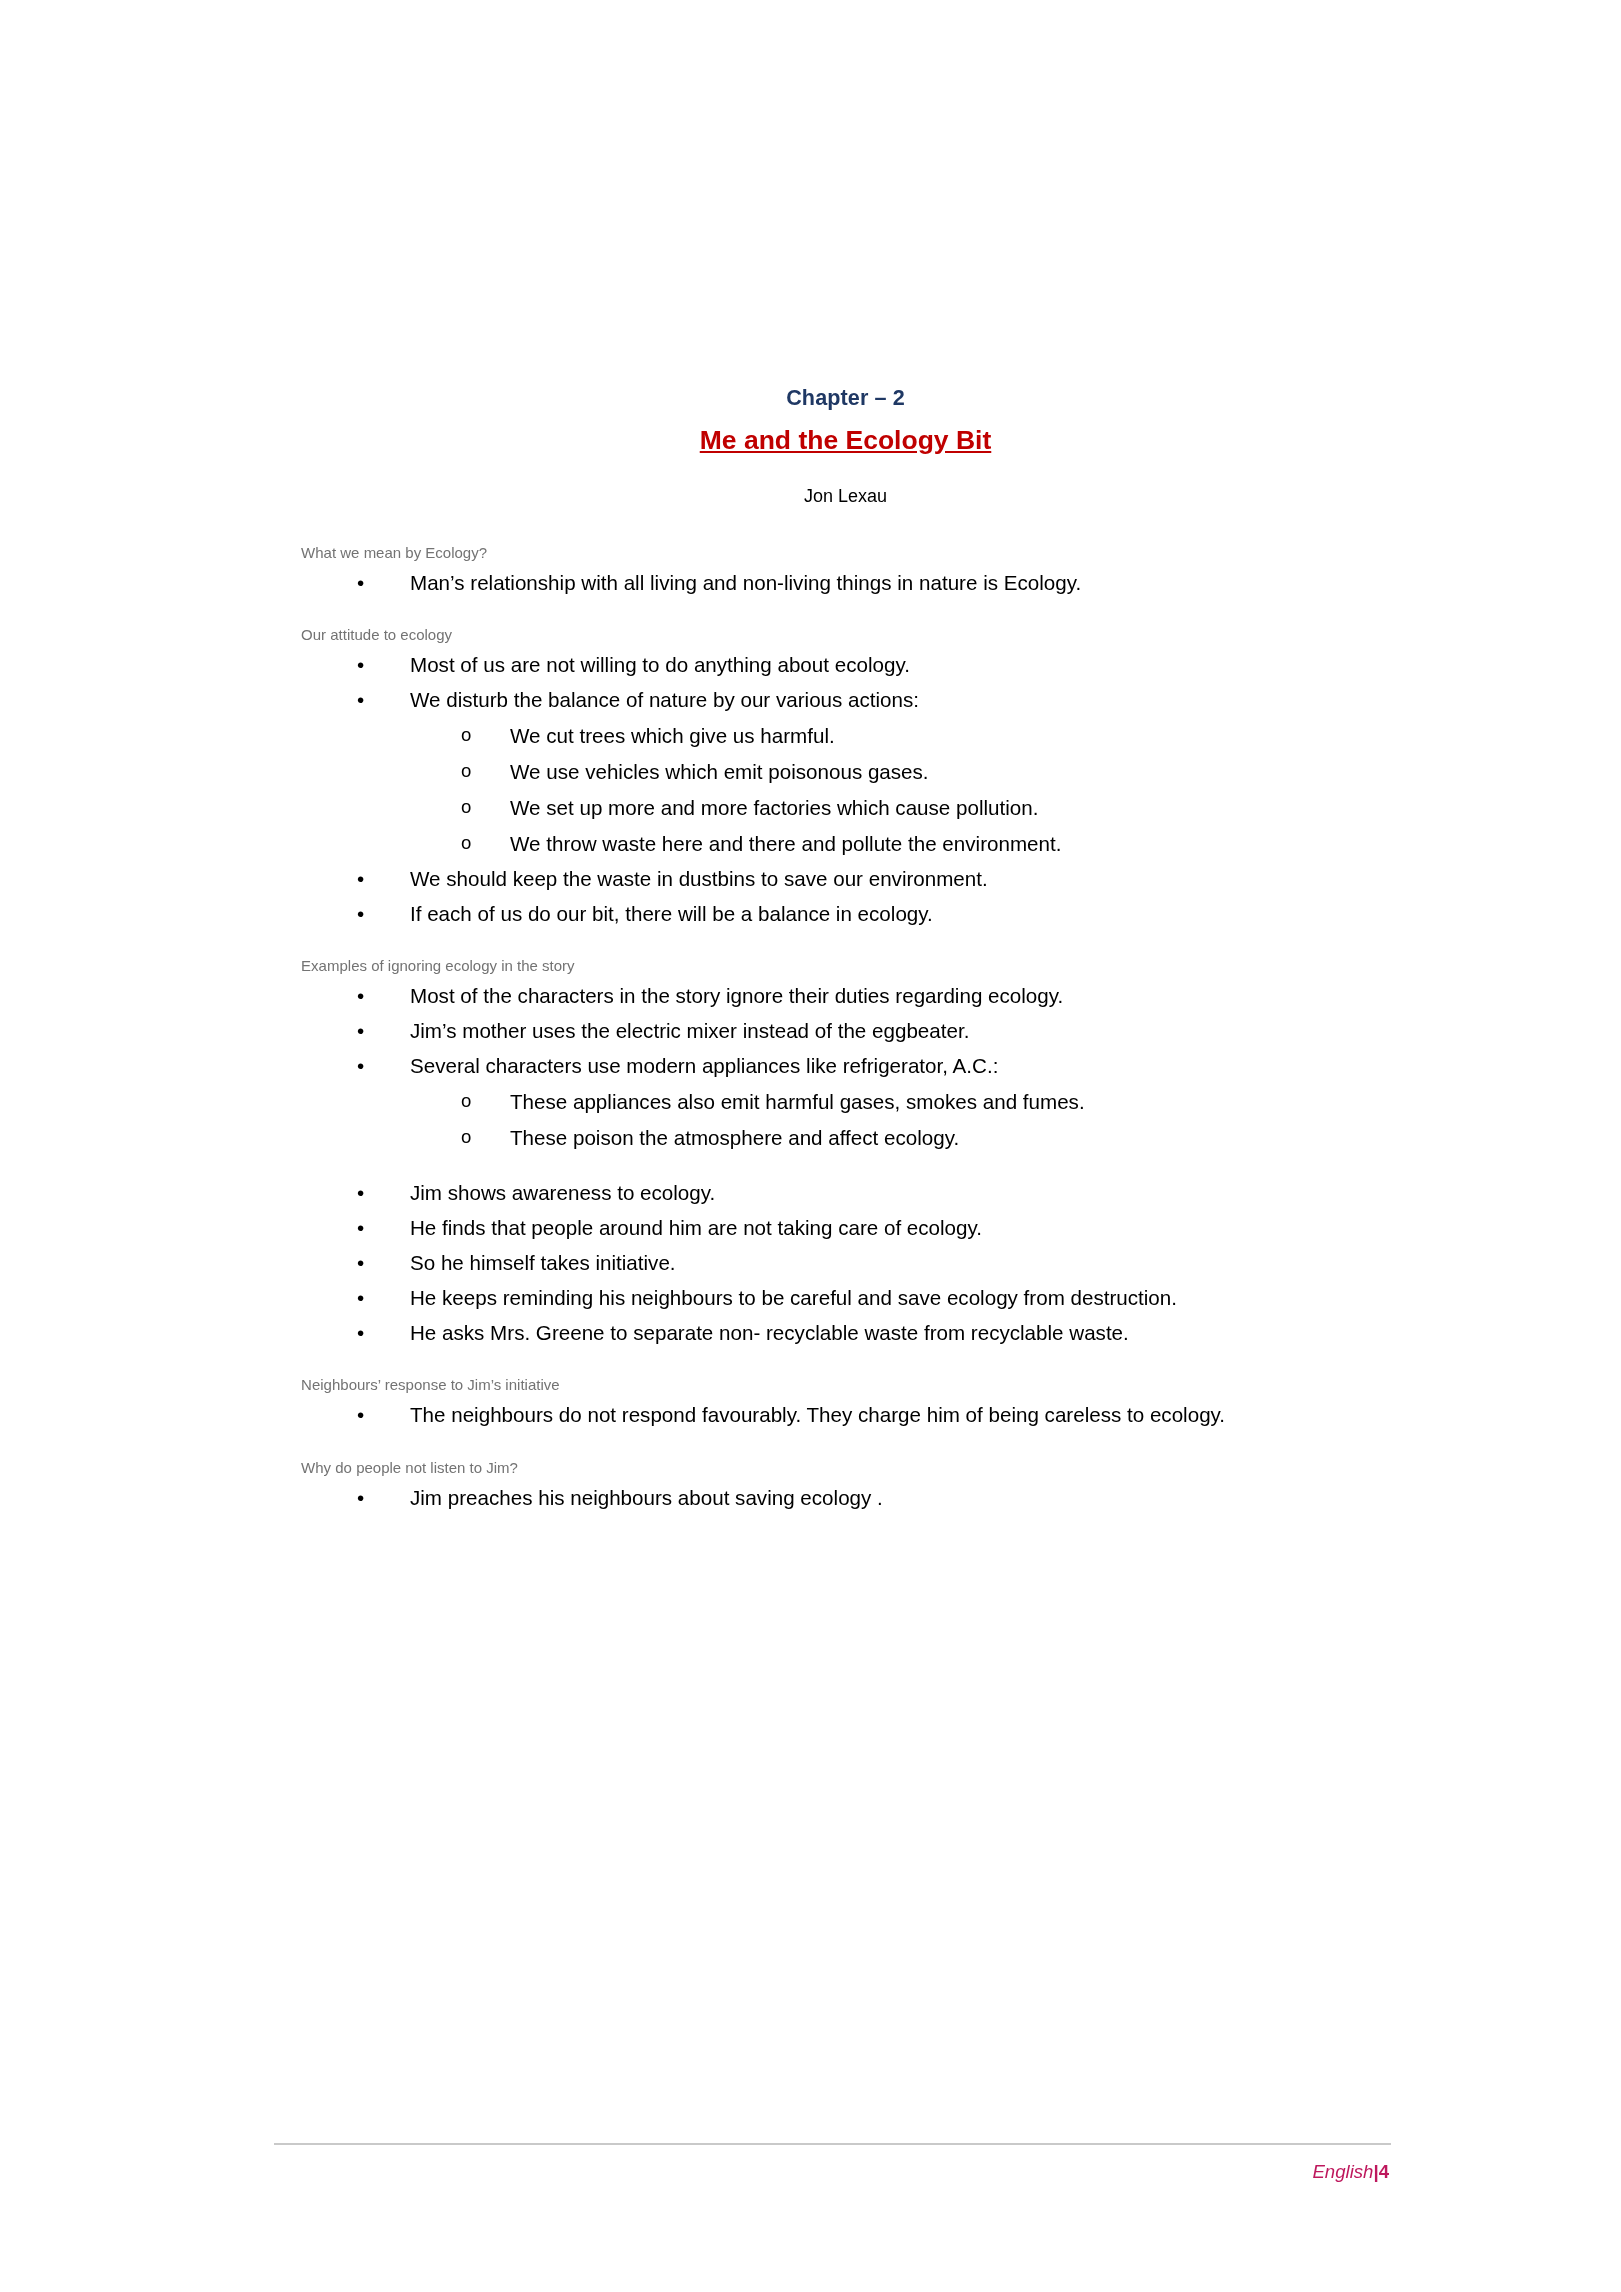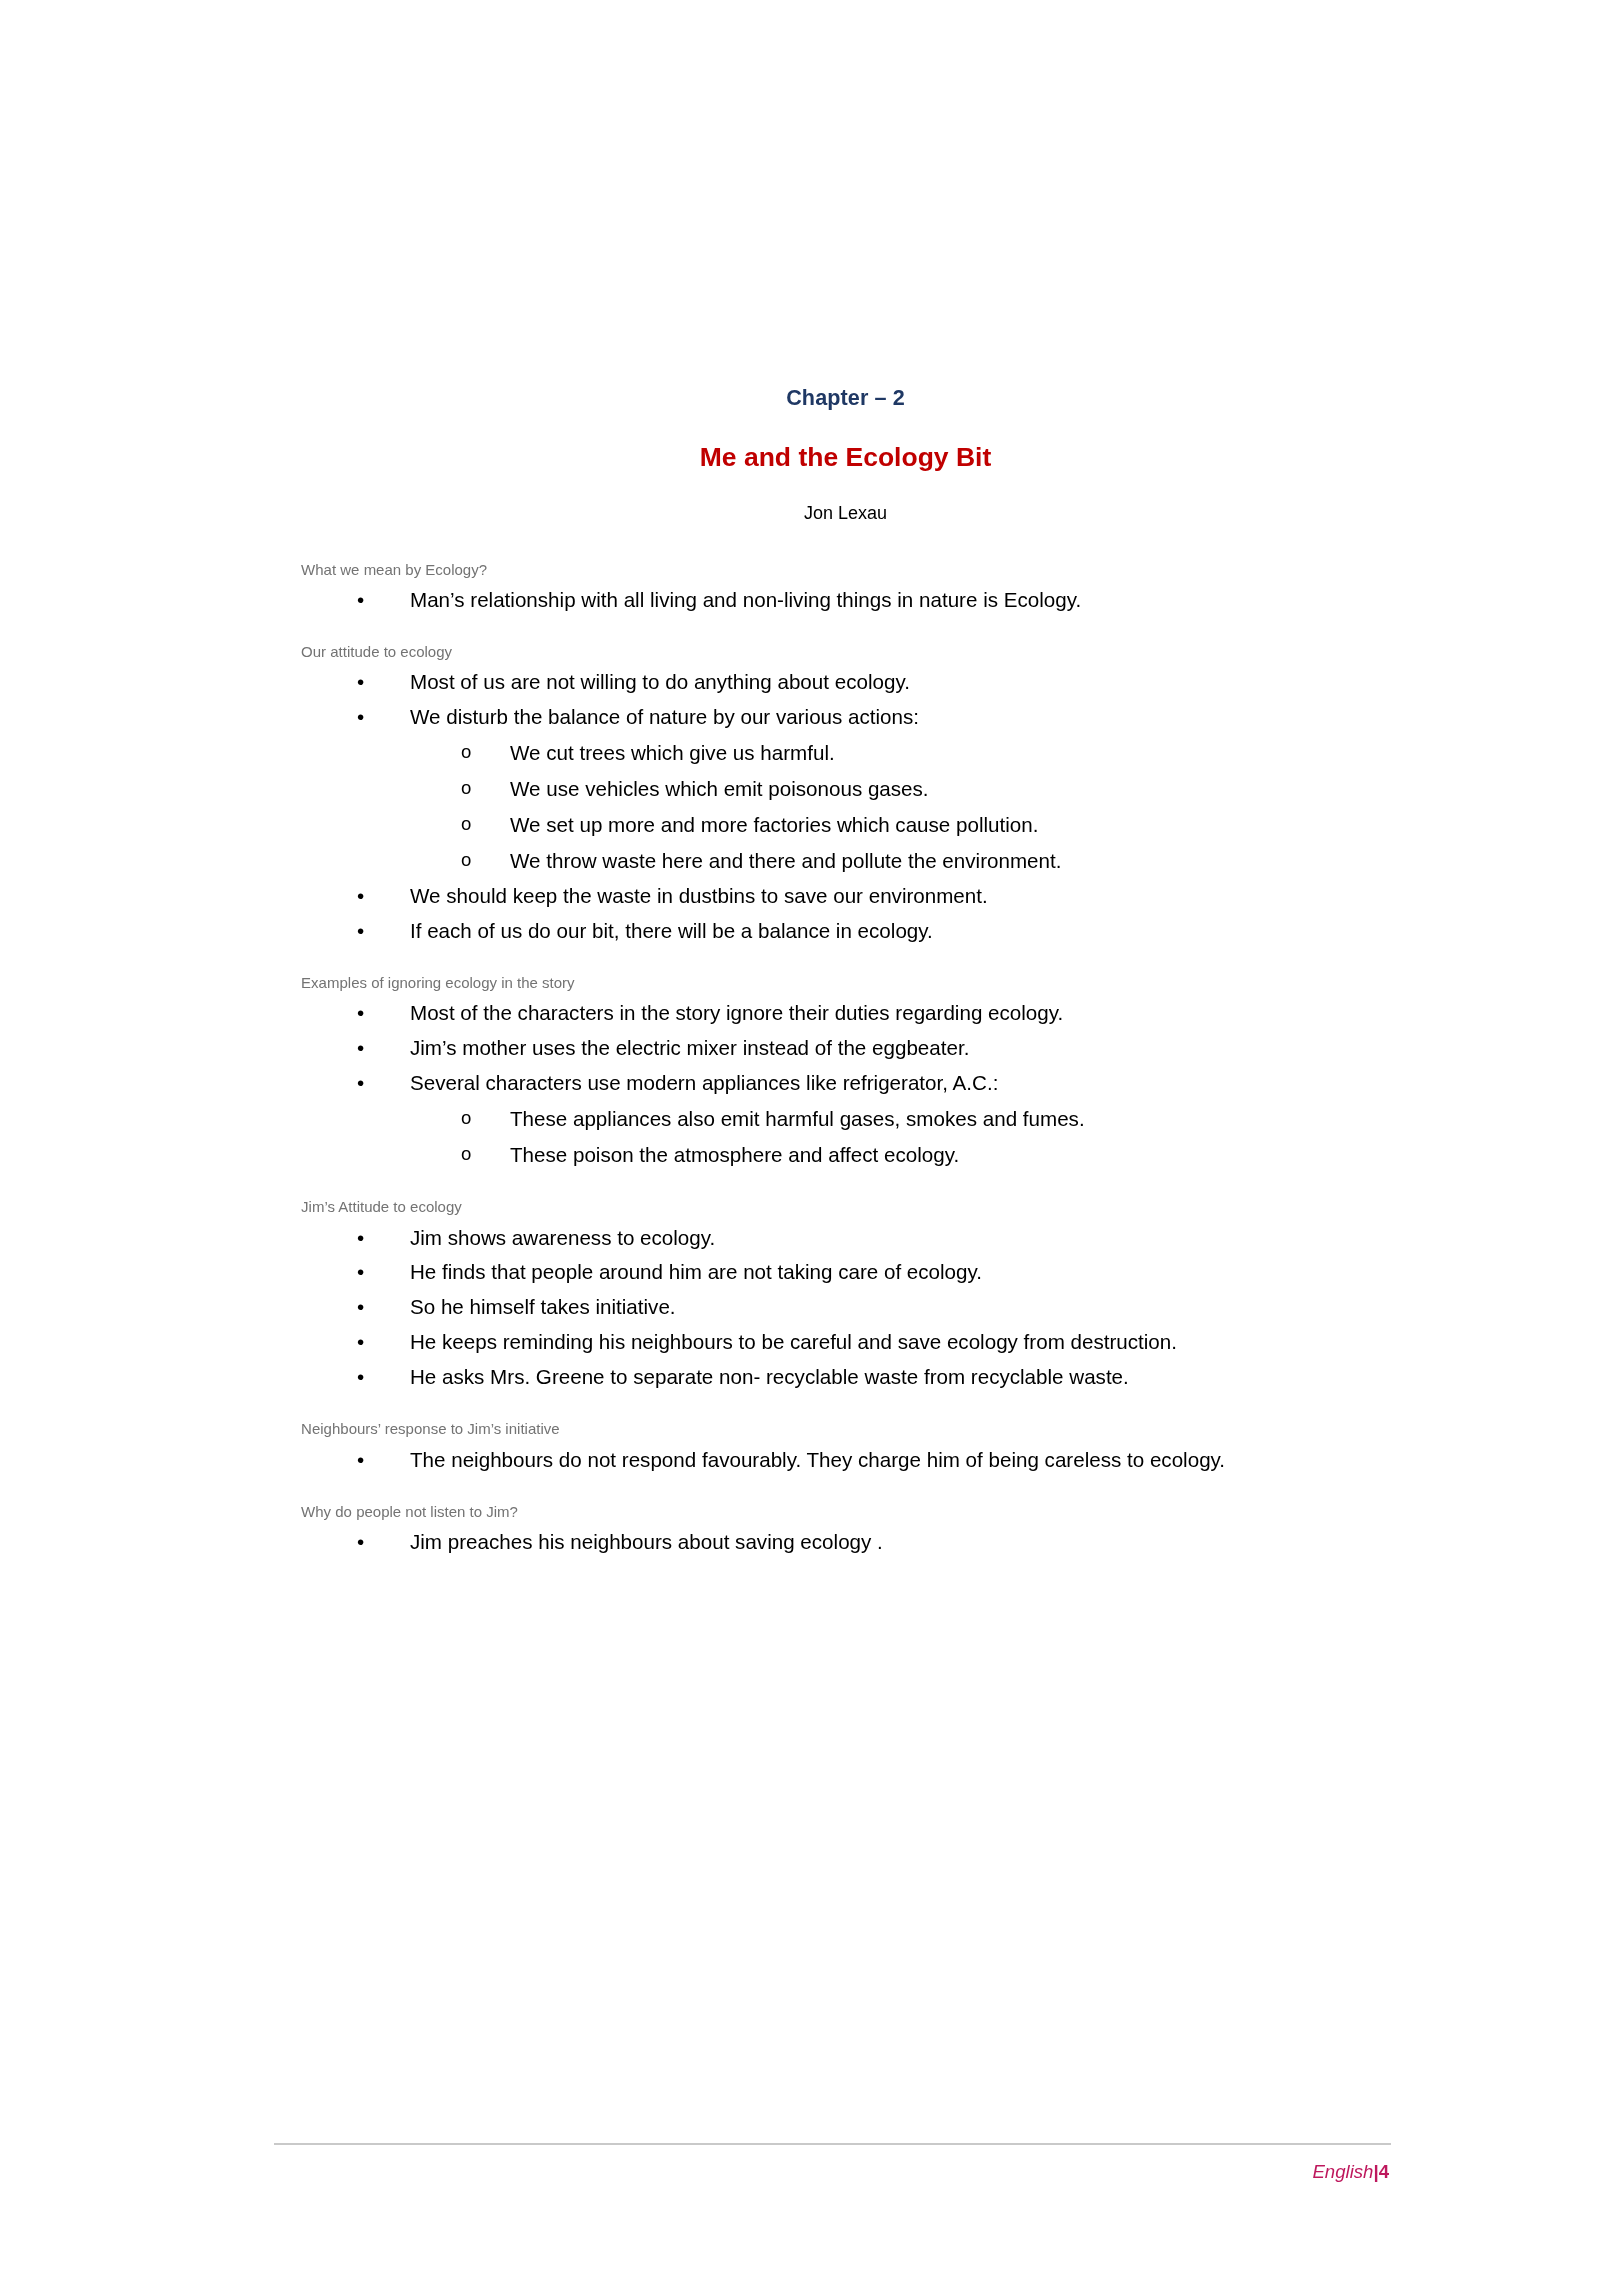--- a/index.html
+++ b/index.html
@@ -37,22 +37,23 @@
     font-size: 21.6px;
     font-weight: bold;
     color: #1F3864;
     letter-spacing: 0.1px;
     line-height: 1.25;
   }
   .chapter-title {
     font-size: 26.5px;
     font-weight: bold;
     color: #C00000;
-    margin-top: 29px;
+    margin-top: 12px;
     line-height: 1.25;
+    text-decoration: underline;
   }
   .author {
     font-size: 18px;
     font-weight: normal;
     color: #000000;
     margin-top: 28px;
     line-height: 1.25;
   }
 
   
@@ -241,21 +242,20 @@
             <li>
               <span class="marker">o</span>
               <span class="txt">These poison the atmosphere and affect ecology.</span>
             </li>
           </ul>
         </li>
       </ul>
     </div>
 
     <div class="section">
-      <div class="section-heading">Jim’s Attitude to ecology</div>
       <ul class="lvl1">
         <li>
           <span class="marker">•</span>
           <span class="txt">Jim shows awareness to ecology.</span>
         </li>
         <li>
           <span class="marker">•</span>
           <span class="txt">He finds that people around him are not taking care of ecology.</span>
         </li>
         <li>

